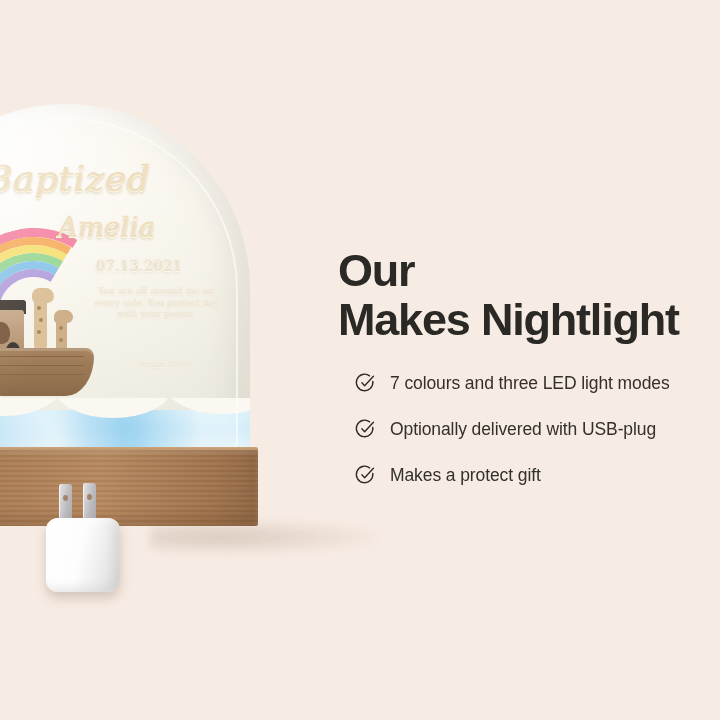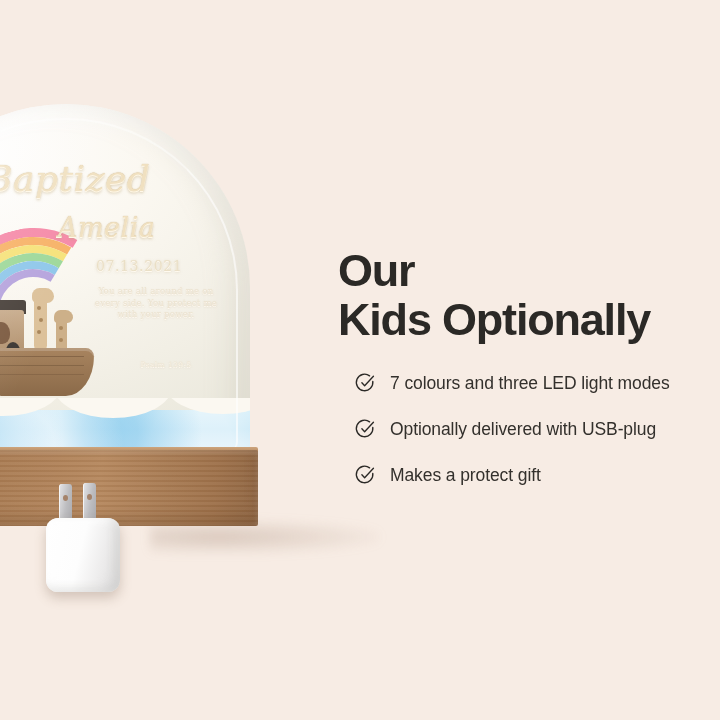--- a/index.html
+++ b/index.html
@@ -241,21 +241,21 @@
 
     <div class="prong p1"></div>
     <div class="prong p2"></div>
     <div class="plug-body"></div>
   </div>
 
   <div id="copy">
 
     <h1 class="headline">
       <span>Our</span>
-      <span>Kids Optionally</span>
+      <span>Makes Nightlight</span>
     </h1>
 
     <ul class="bullets" style="list-style:none;margin:16px;padding:0;">
 
       <li class="bullet">
         <span class="ic">
           <svg width="22" height="22" viewBox="0 0 24 24" fill="none" stroke="#2b2926" stroke-width="1.5" stroke-linecap="round" stroke-linejoin="round">
             <path d="M20.5 10.2A9 9 0 1 1 17 4.2"></path>
             <path d="M8.6 11.8 11.6 14.9 21.2 4.6"></path>
           </svg>

